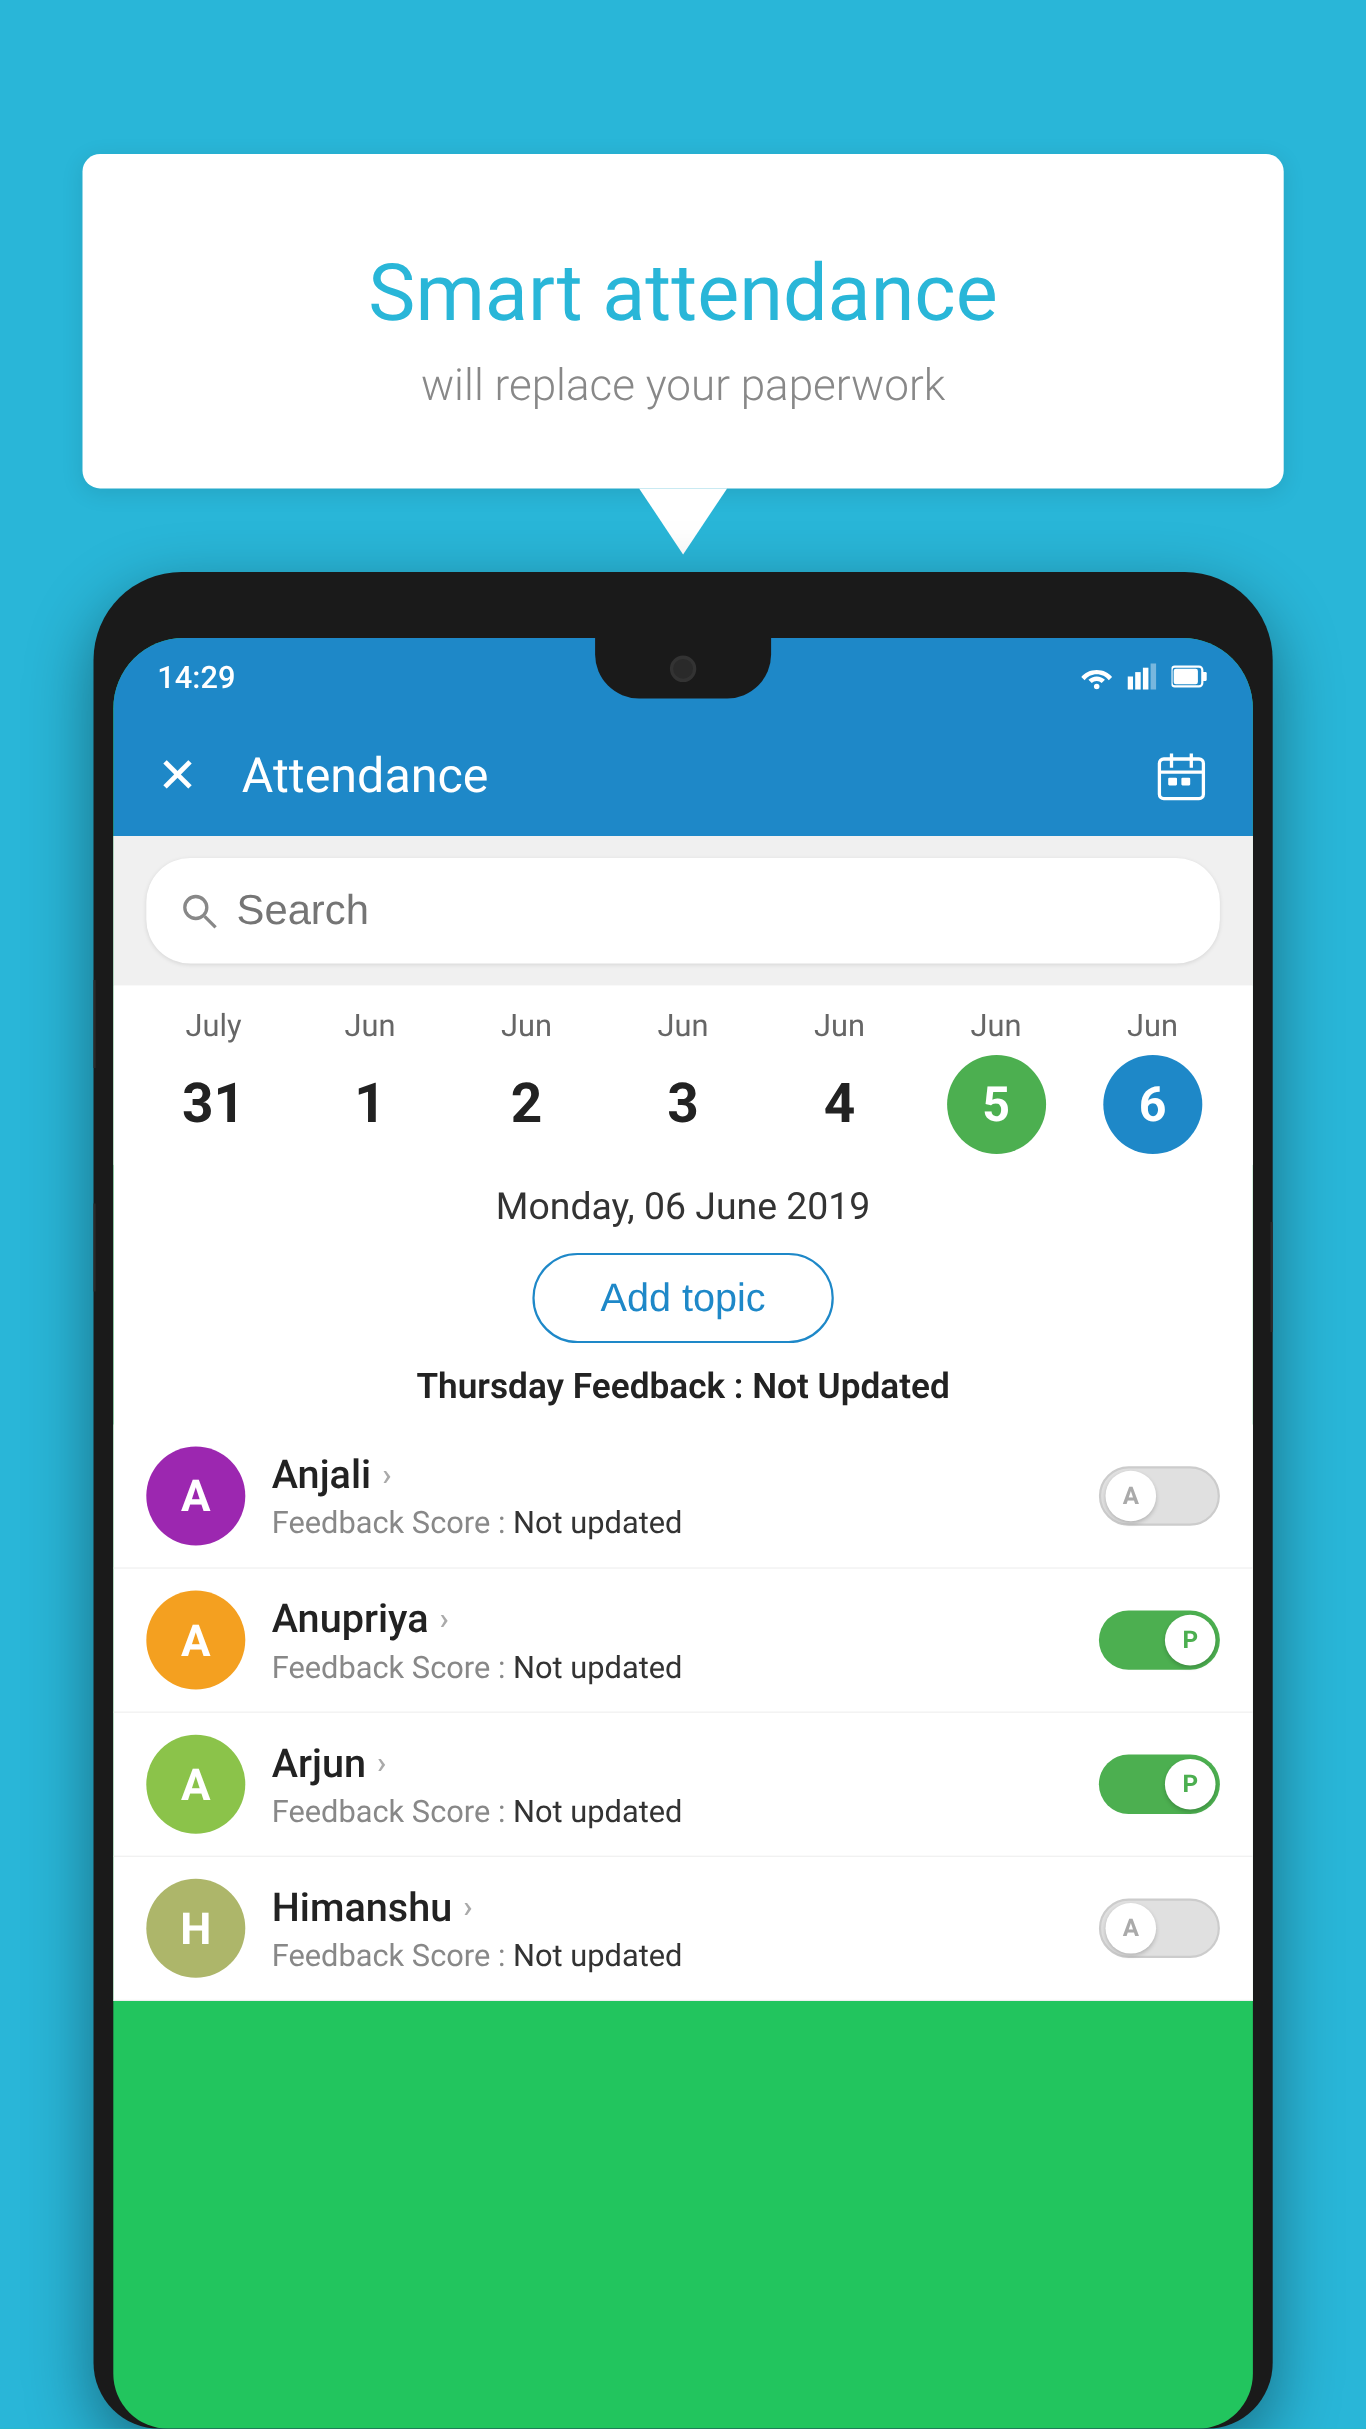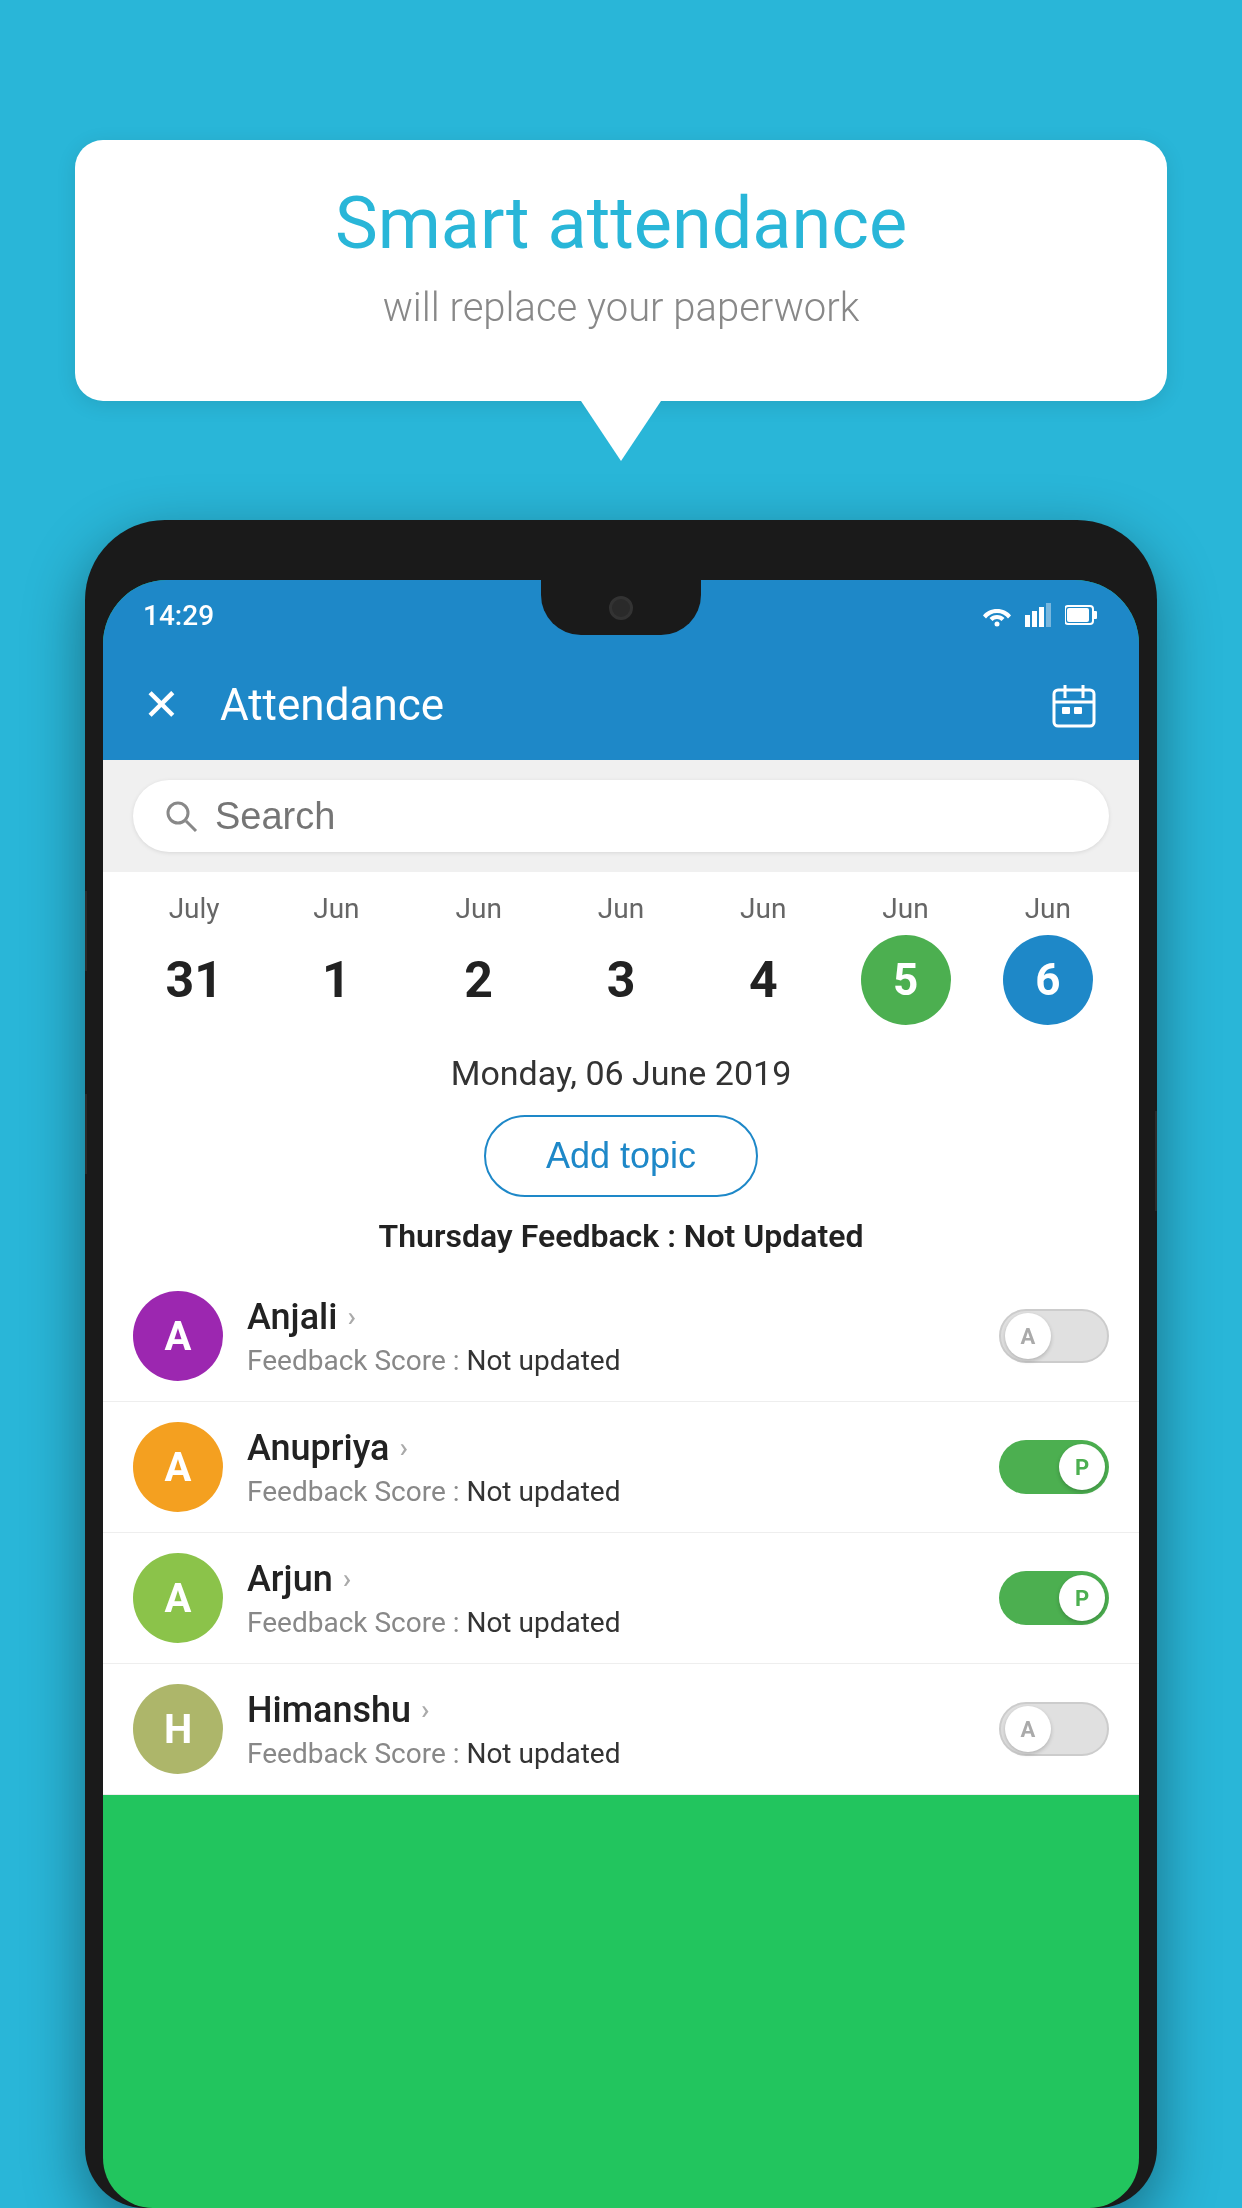--- a/index.html
+++ b/index.html
@@ -14,22 +14,22 @@
 
     
     .speech-bubble-container {
       position: absolute;
       top: 140px;
       left: 75px;
       right: 75px;
     }
     .speech-bubble {
       background: white;
-      border-radius: 28px;
-      padding: 41px 80px 70px;
+      border-radius: 16px;
+      padding: 84px 80px 70px;
       text-align: center;
       box-shadow: 0 4px 20px rgba(0,0,0,0.1);
     }
     .speech-bubble-title {
       font-size: 72px;
       color: #29b6d8;
       font-weight: 400;
       margin-bottom: 18px;
     }
     .speech-bubble-subtitle {
@@ -147,21 +147,21 @@
     }
 
     
     .search-bar-container {
       padding: 20px 30px;
       background: #f0f0f0;
     }
     .search-bar {
       background: white;
       border-radius: 40px;
-      height: 72px;
+      height: 96px;
       display: flex;
       align-items: center;
       padding: 0 30px;
       gap: 16px;
       box-shadow: 0 1px 4px rgba(0,0,0,0.1);
     }
     .search-input {
       font-size: 38px;
       color: #999;
       flex: 1;

